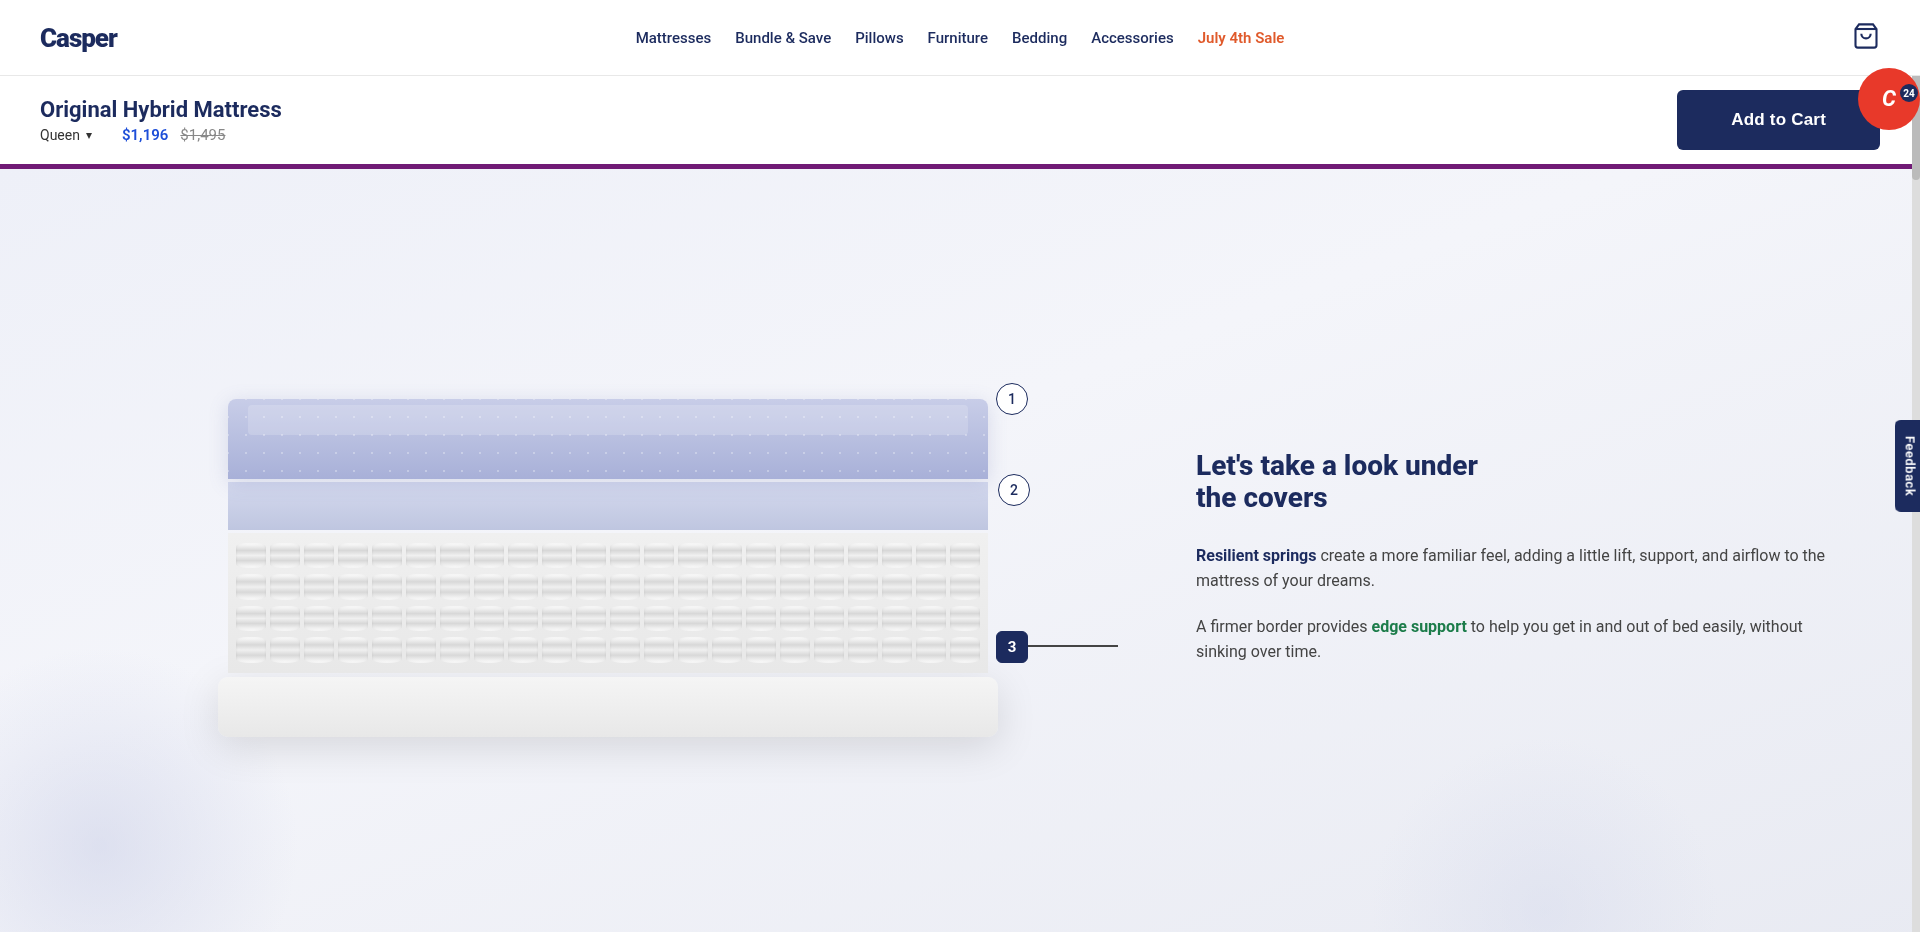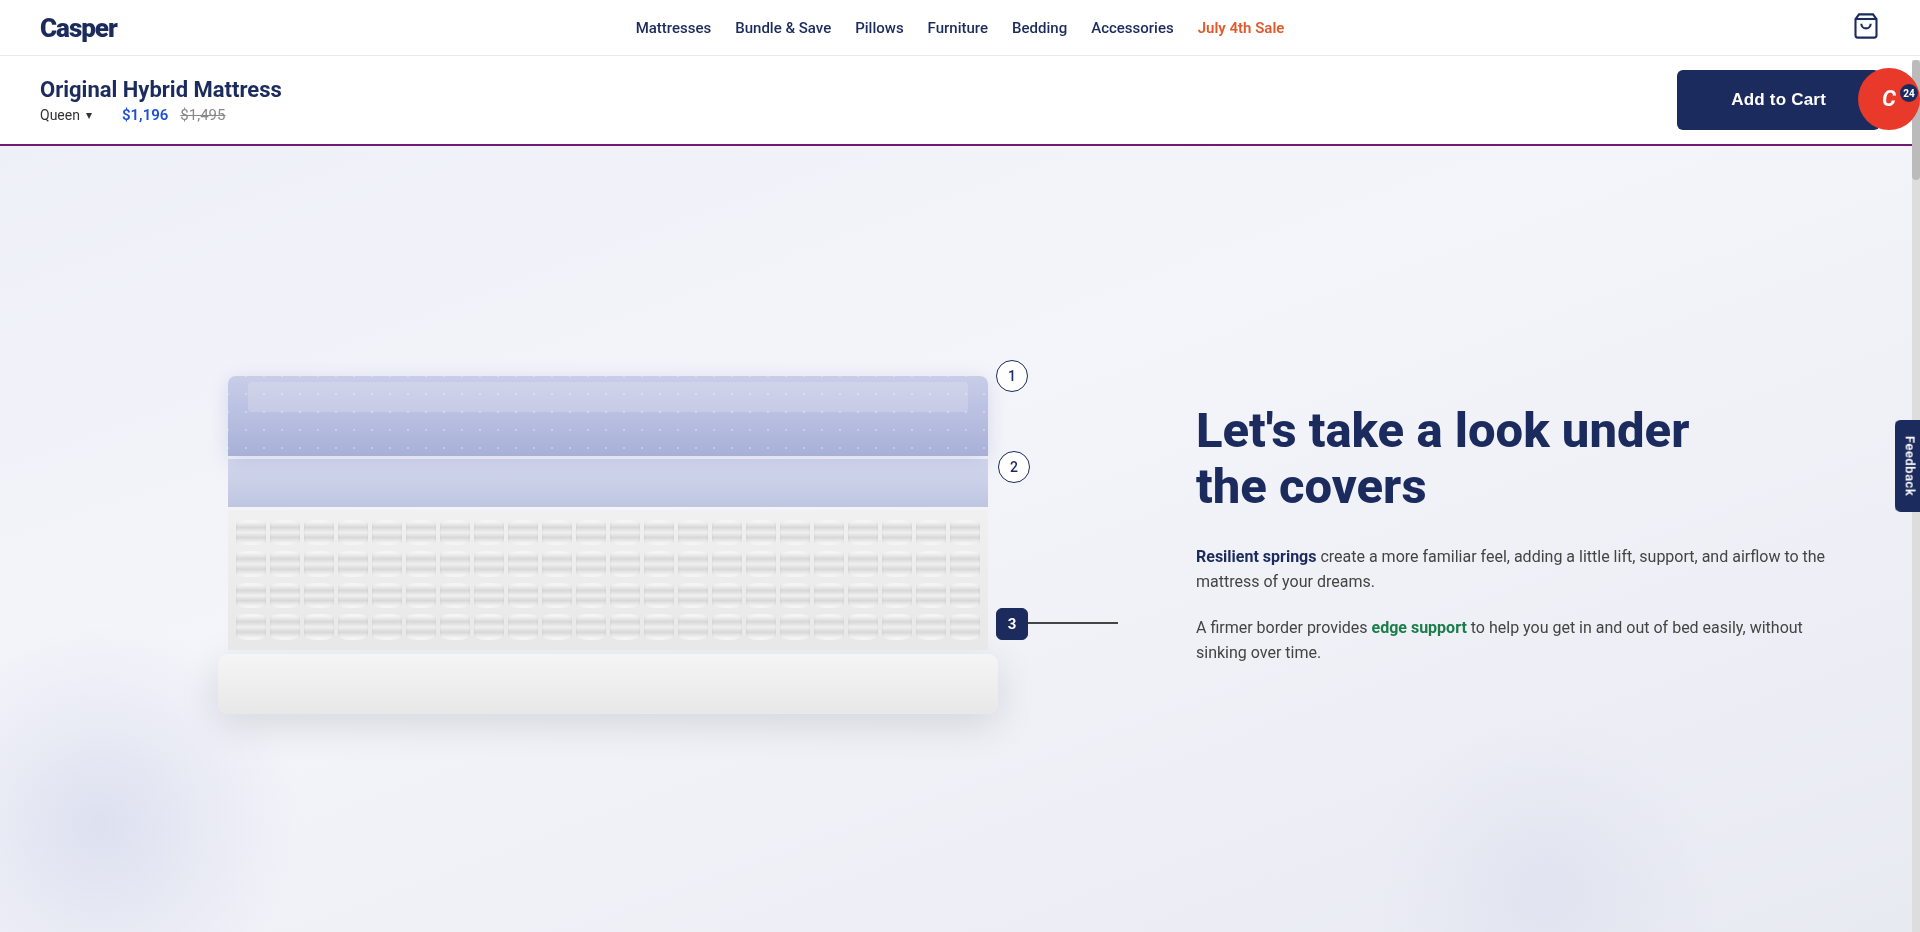--- a/index.html
+++ b/index.html
@@ -2,21 +2,21 @@
 <html><head>
   <meta charset="utf-8">
   <style>
     * { margin: 0; padding: 0; box-sizing: border-box; }
     body { font-family: -apple-system, BlinkMacSystemFont, 'Segoe UI', Roboto, sans-serif; background: #f8f9fb; overflow-x: hidden; }
 
     
     .nav {
       background: #fff;
       border-bottom: 1px solid #e8e8e8;
-      height: 56px;
+      height: 76px;
       display: flex;
       align-items: center;
       padding: 0 40px;
       position: relative;
       z-index: 10;
     }
     .nav-logo {
       font-size: 26px;
       font-weight: 900;
       color: #1c2b5e;
@@ -49,21 +49,21 @@
       width: 28px;
       height: 28px;
       stroke: #1c2b5e;
       fill: none;
       stroke-width: 1.8;
     }
 
     
     .sticky-bar {
       background: #fff;
-      border-bottom: 2px solid #701a75;
+      border-bottom: 5px solid #701a75;
       padding: 14px 40px;
       display: flex;
       align-items: center;
       justify-content: space-between;
     }
     .sticky-left {
       display: flex;
       flex-direction: column;
       gap: 4px;
     }
@@ -306,21 +306,21 @@
     }
     .badge-1 { top: -16px; right: -40px; }
     .badge-2 { top: 100px; right: -40px; }
 
     
     .text-section {
       flex: 0 0 40%;
       padding-left: 60px;
     }
     .section-heading {
-      font-size: 49px;
+      font-size: 28px;
       font-weight: 800;
       color: #1c2b5e;
       line-height: 1.15;
       margin-bottom: 28px;
     }
     .description-block {
       margin-bottom: 20px;
       font-size: 16px;
       color: #444;
       line-height: 1.6;

